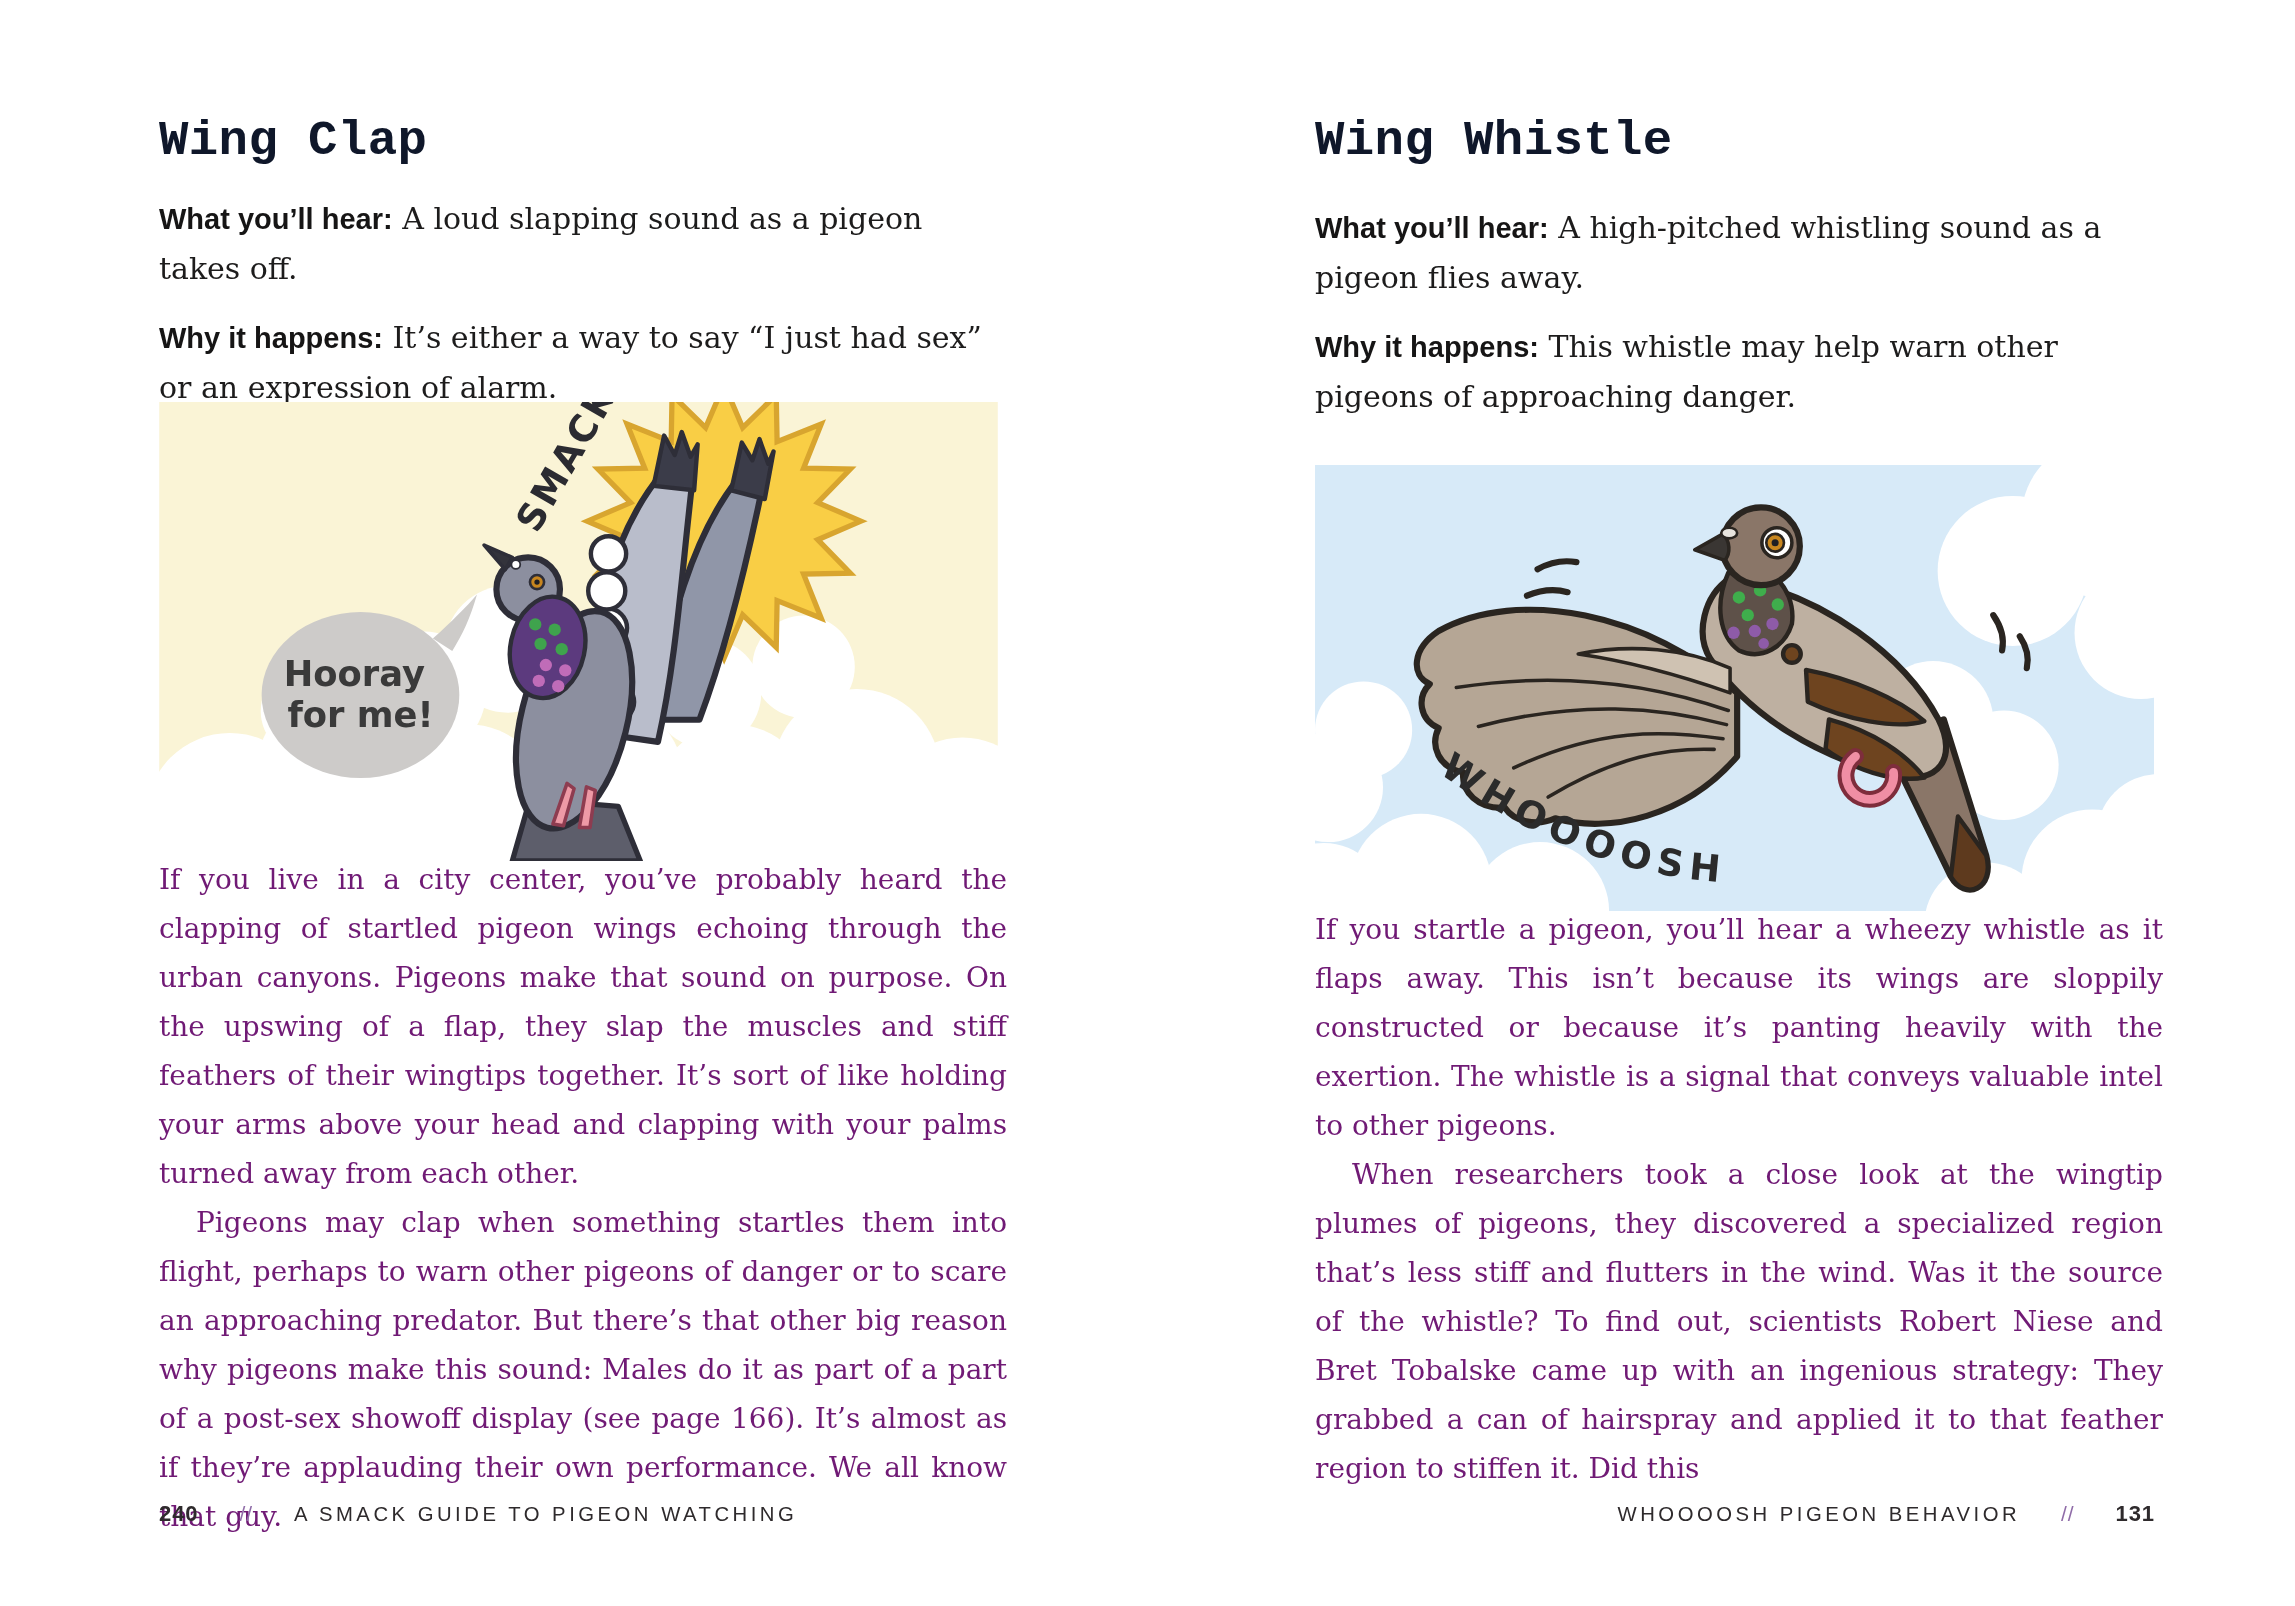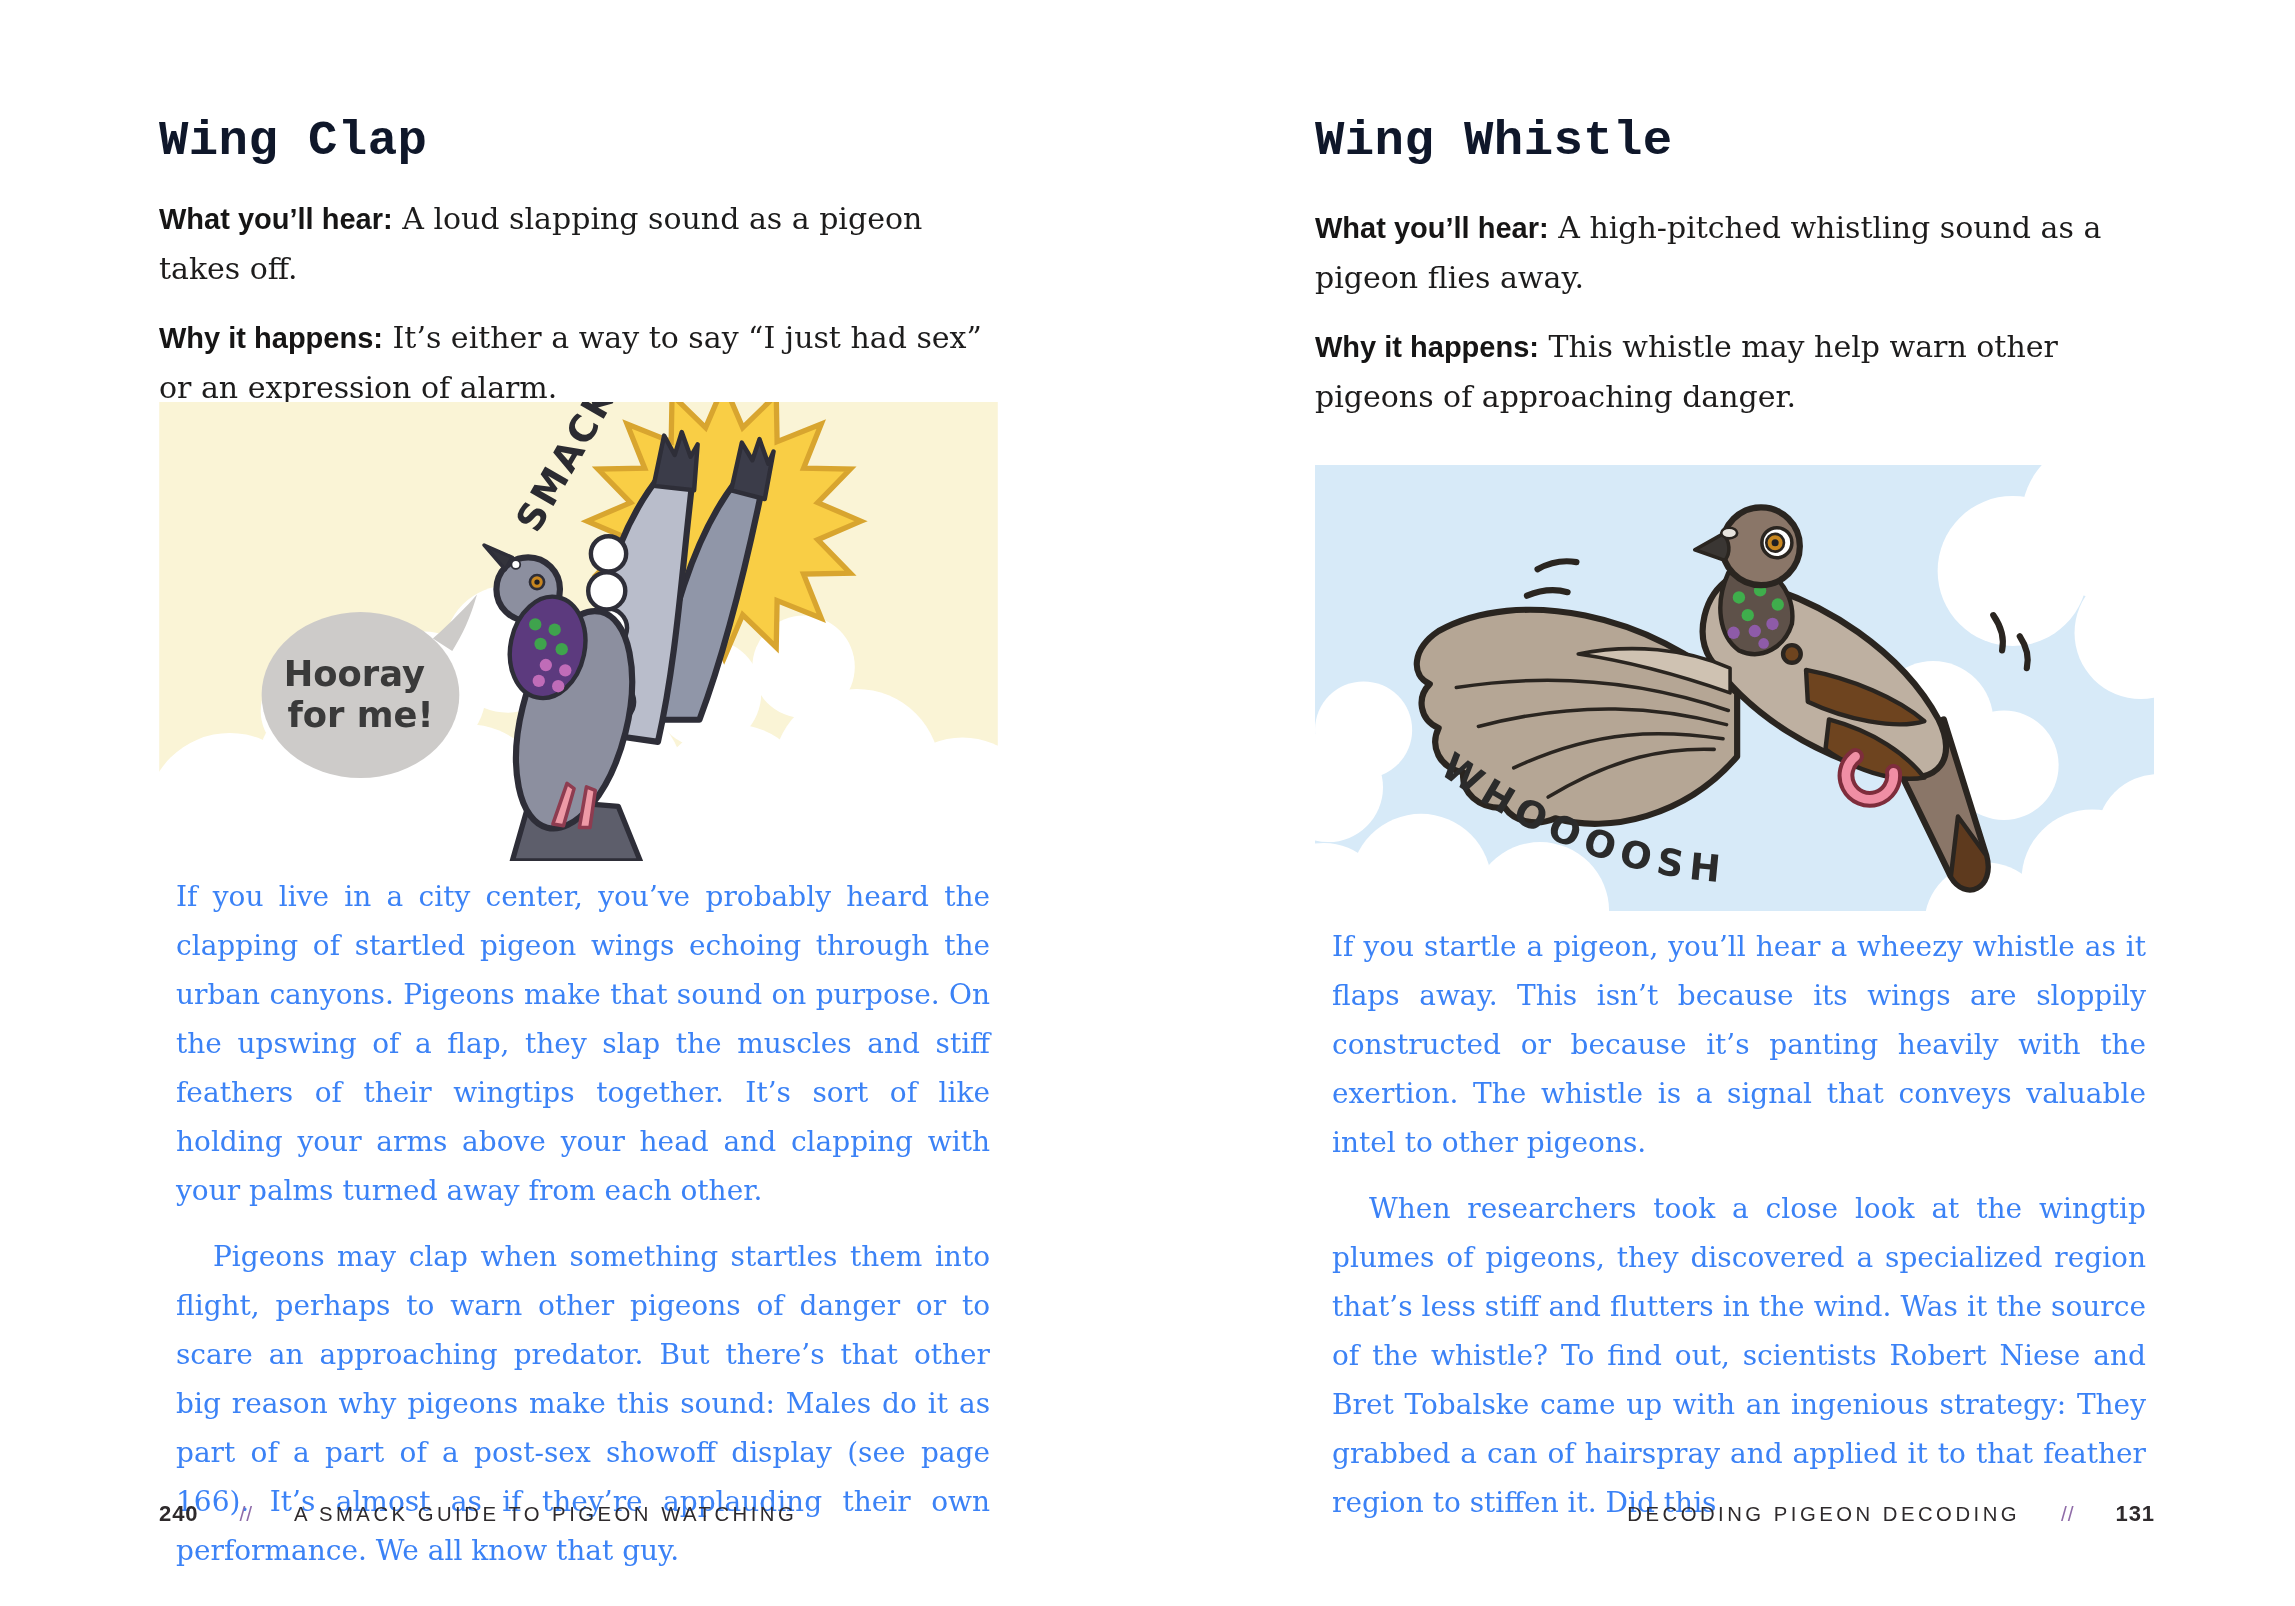--- a/index.html
+++ b/index.html
@@ -5,21 +5,21 @@
   html,body{margin:0;padding:0;background:#ffffff;}
   .spread{position:relative;width:2295px;height:1607px;background:#ffffff;overflow:hidden;
           font-family:"DejaVu Serif",serif;color:#222;}
   .abs{position:absolute;}
   h1.section-heading{margin:0;font-family:Liberation Mono, monospace;font-weight:700;
       font-size:49px;line-height:1;color:#0f172a;letter-spacing:0.4px;}
   .leads{width:848px;}
   p.lead{margin:0 0 18.5px 0;font-size:30px;line-height:50px;color:#1d1c1c;}
   .lead-label{font-family:"Liberation Sans",sans-serif;font-weight:700;font-size:29px;color:#161515;}
   .bodytext{width:848px;}
-  .bodytext p{margin:17px;font-size:28px;line-height:49px;text-align:justify;color:#3b82f6;}
+  .bodytext p{margin:0;font-size:28px;line-height:49px;text-align:justify;color:#701a75;}
   .bodytext p.indent{text-indent:37px;}
   .illus{display:block;}
   .footer{display:flex;align-items:baseline;gap:41px;font-family:"Liberation Sans",sans-serif;
       font-size:20.3px;letter-spacing:3.5px;color:#2e2a2c;}
   .footer .pagenum{font-weight:700;font-size:22px;letter-spacing:0.9px;}
   .footer .slash{color:#8F6CA8;letter-spacing:0.9px;font-size:21px;}
   .footer.right{justify-content:flex-end;width:848px;}
   svg text{font-family:"DejaVu Sans",sans-serif;}
 </style>
 </head>
@@ -197,19 +197,19 @@
       <textPath href="#whooshPath">WHOOOOSH</textPath>
     </text>
   </svg>
 
   <div class="bodytext abs" style="left:1315px;top:905px;">
     <p>If you startle a pigeon, you’ll hear a wheezy whistle as it flaps away. This isn’t because its wings are sloppily constructed or because it’s panting heavily with the exertion. The whistle is a signal that conveys valuable intel to other pigeons.</p>
     <p class="indent">When researchers took a close look at the wingtip plumes of pigeons, they discovered a specialized region that’s less stiff and flutters in the wind. Was it the source of the whistle? To find out, scientists Robert Niese and Bret Tobalske came up with an ingenious strategy: They grabbed a can of hairspray and applied it to that feather region to stiffen it. Did this</p>
   </div>
 
   <div class="footer right abs" style="left:1307px;top:1501px;">
-    <span>DECODING PIGEON DECODING</span>
+    <span>WHOOOOSH PIGEON BEHAVIOR</span>
     <span class="slash">//</span>
     <span class="pagenum">131</span>
   </div>
 
 </div>
 
 
 </body></html>

